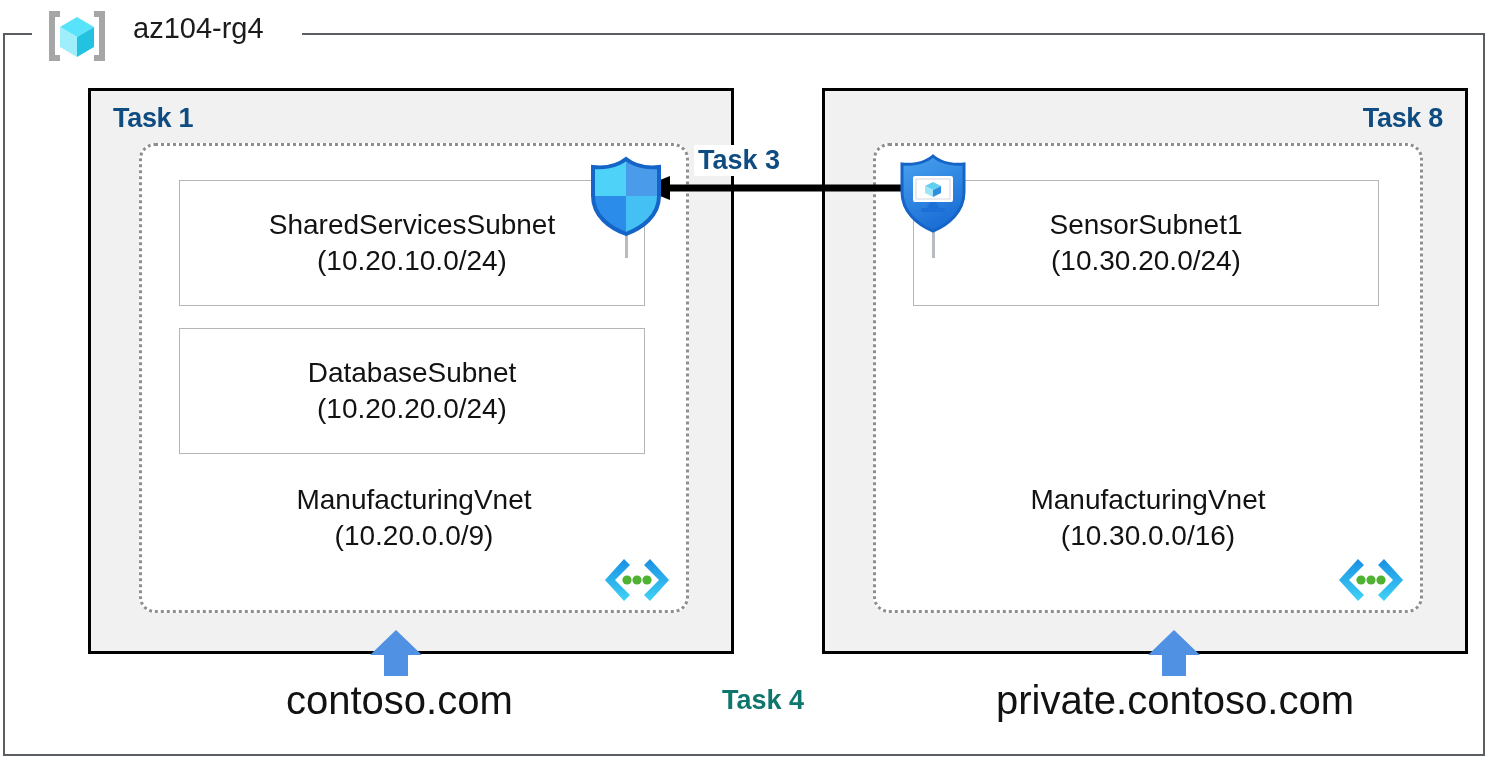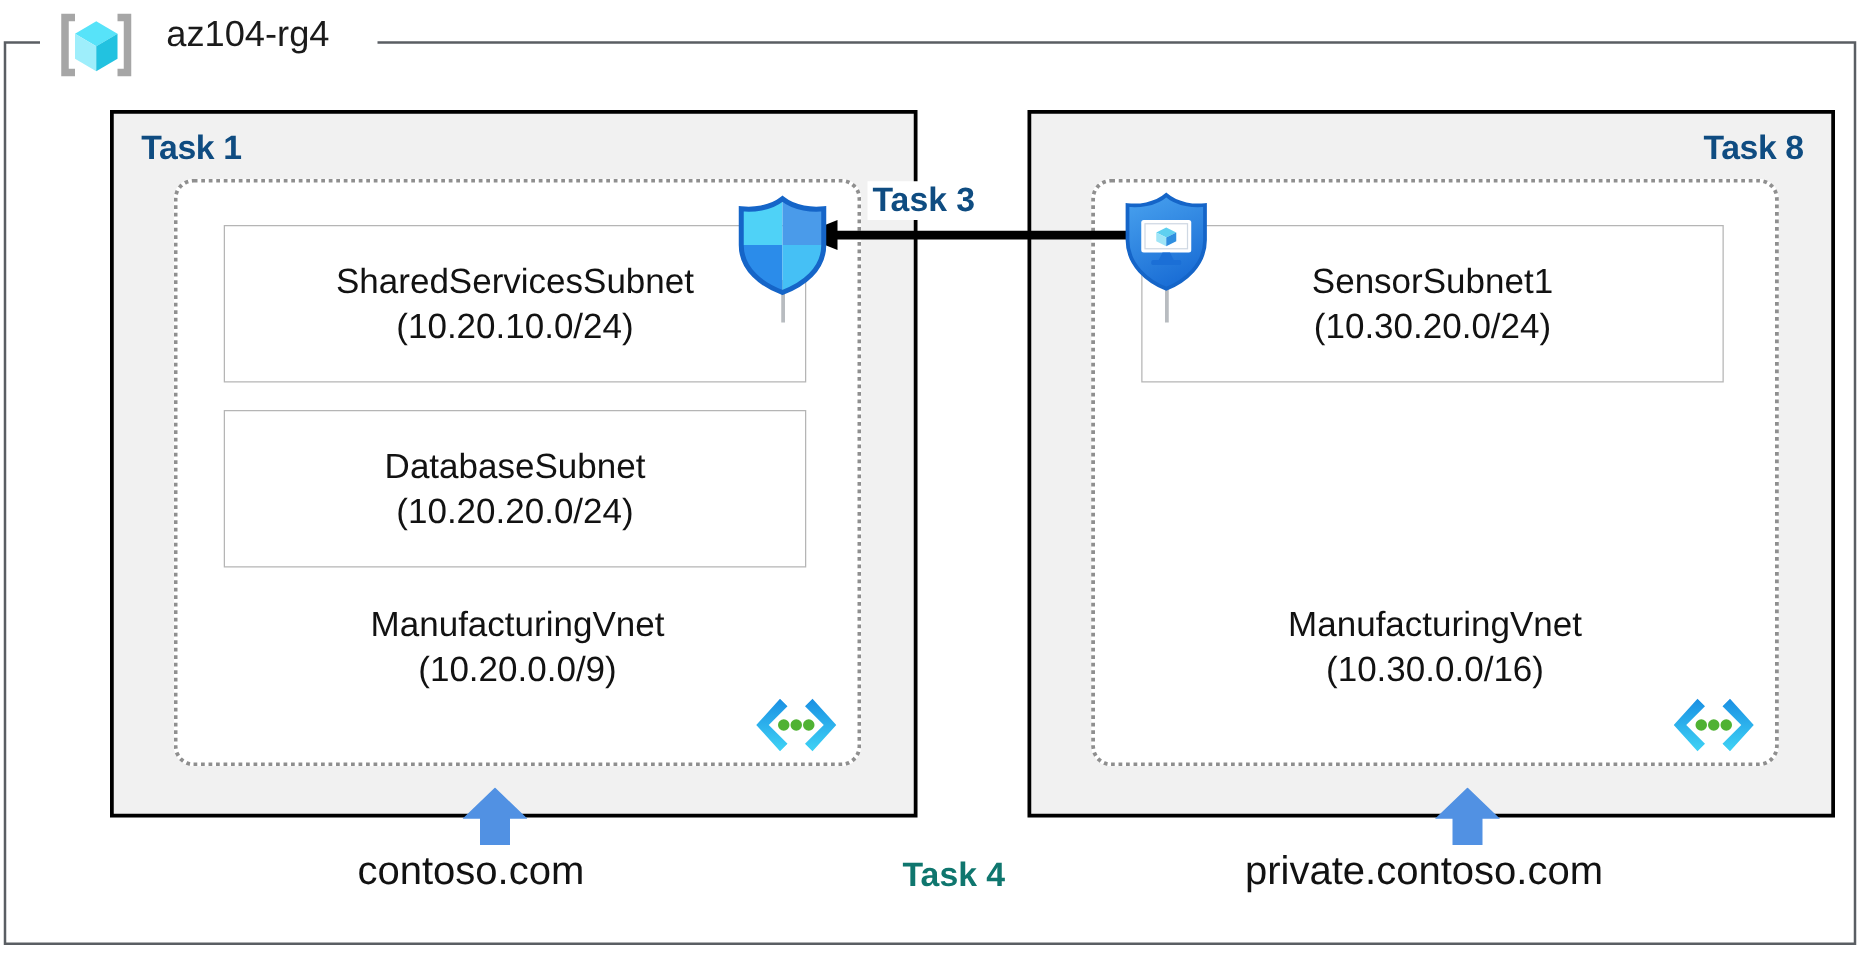--- a/index.html
+++ b/index.html
@@ -193,21 +193,21 @@
     position: absolute;
     width: 52px;
     height: 46px;
   }
   #arrow-contoso  { left: 370px;  top: 630px; }
   #arrow-private  { left: 1148px; top: 630px; }
 
   .domain-label {
     position: absolute;
     top: 678px;
-    font-size: 32px;
+    font-size: 40px;
     color: #121212;
     font-family: "Liberation Sans", sans-serif;
     white-space: nowrap;
   }
   #label-contoso { left: 286px; }
   #label-private { left: 996px; }
 
   .task4-label {
     position: absolute;
     left: 722px;

